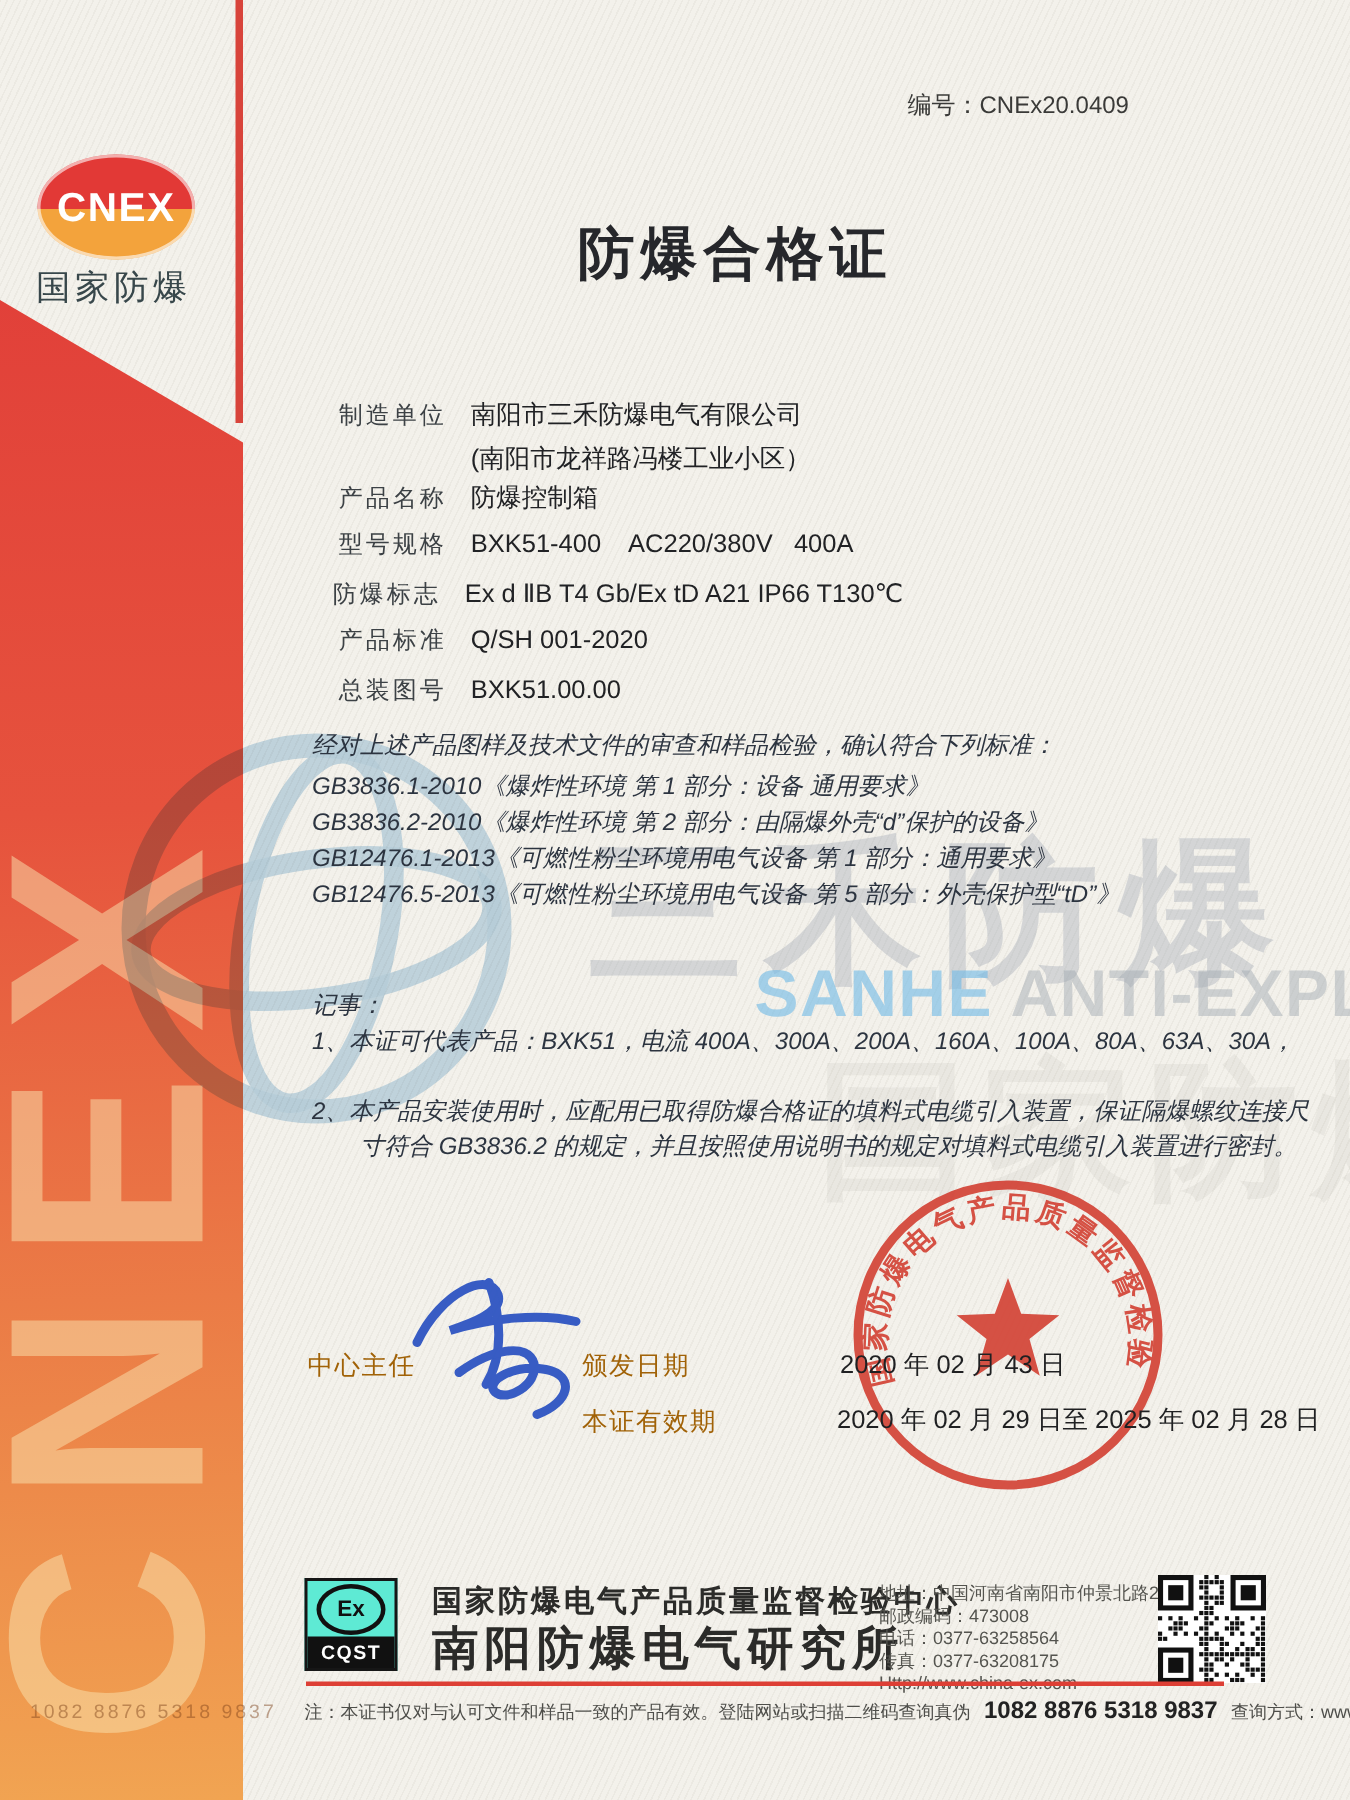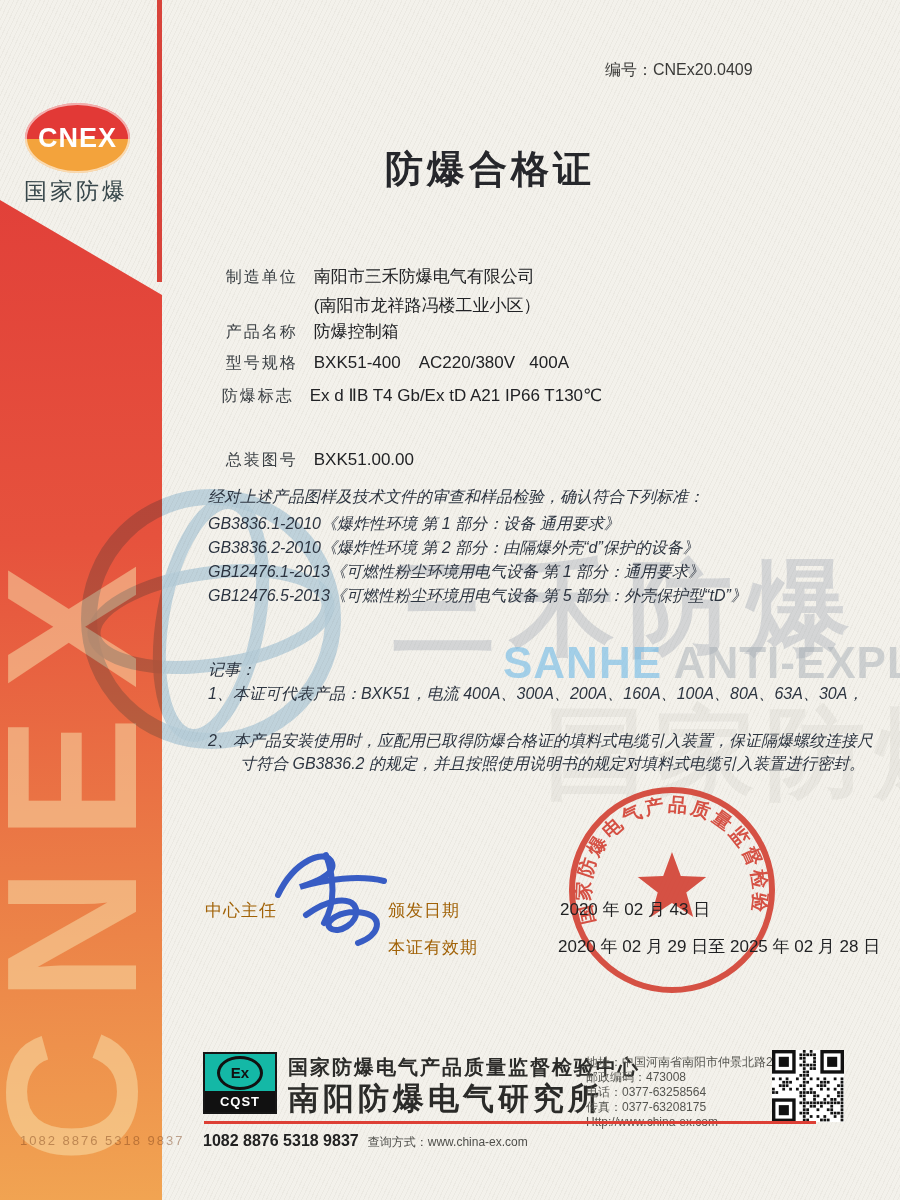--- a/index.html
+++ b/index.html
@@ -47,22 +47,22 @@
   .wm-globe{position:absolute;left:75px;top:483px;z-index:2;mix-blend-mode:multiply;opacity:.6;}
   .wm-cn{position:absolute;left:392px;top:540px;z-index:1;font-size:104px;font-weight:700;
         letter-spacing:14px;color:rgba(148,158,172,0.33);white-space:nowrap;}
   .wm-en{position:absolute;left:503px;top:638px;z-index:1;font-size:44px;font-weight:800;
         white-space:nowrap;letter-spacing:1px;}
   .wm-en .b{color:rgba(110,185,230,0.6);}
   .wm-en .g{color:rgba(158,166,176,0.45);font-weight:700;}
   .wm-faint{position:absolute;left:545px;top:688px;z-index:1;font-size:100px;font-weight:700;
         letter-spacing:10px;color:rgba(150,148,138,0.10);white-space:nowrap;}
   
-  .exlogo{position:absolute;left:203px;top:1052px;width:74px;height:62px;z-index:5;
-        border:2px solid #161616;background:#14b8a6;box-sizing:border-box;}
+  .exlogo{position:absolute;left:203px;top:1052px;width:62px;height:62px;z-index:5;
+        border:2px solid #161616;background:#5eead4;box-sizing:border-box;}
   .exlogo .top{height:37px;display:flex;align-items:center;justify-content:center;}
   .exlogo .oval{width:40px;height:28px;border:3px solid #111;border-radius:50%;
         display:flex;align-items:center;justify-content:center;
         font-size:15px;font-weight:700;color:#111;}
   .exlogo .bot{height:21px;background:#111;color:#fff;display:flex;align-items:center;
         justify-content:center;font-size:13px;font-weight:700;letter-spacing:1px;}
   .org1{position:absolute;left:288px;top:1054px;z-index:5;font-size:20px;font-weight:600;
         letter-spacing:2px;color:#2b2b29;}
   .org2{position:absolute;left:288px;top:1078px;z-index:5;font-size:31px;font-weight:600;
         letter-spacing:4px;color:#2b2b29;}
@@ -112,20 +112,23 @@
     <span class="lab">制造单位</span><span class="val">南阳市三禾防爆电气有限公司</span>
   </div>
   <div class="frow" style="left:208px;top:302px">
     <span class="lab">产品名称</span><span class="val">防爆控制箱</span>
   </div>
   <div class="frow" style="left:208px;top:335px">
     <span class="lab">型号规格</span><span class="val">BXK51-400    AC220/380V   400A</span>
   </div>
   <div class="frow" style="left:204px;top:367px">
     <span class="lab">防爆标志</span><span class="val">Ex d ⅡB T4 Gb/Ex tD A21 IP66 T130℃</span>
+  </div>
+  <div class="frow" style="left:208px;top:399px">
+    <span class="lab">产品标准</span><span class="val">Q/SH 001-2020</span>
   </div>
   <div class="frow" style="left:208px;top:432px">
     <span class="lab">总装图号</span><span class="val">BXK51.00.00</span>
   </div>
 
   <div class="para" style="top:487px">经对上述产品图样及技术文件的审查和样品检验，确认符合下列标准：</div>
   <div class="para" style="top:514px">GB3836.1-2010《爆炸性环境 第 1 部分：设备 通用要求》</div>
   <div class="para" style="top:538px">GB3836.2-2010《爆炸性环境 第 2 部分：由隔爆外壳“d”保护的设备》</div>
   <div class="para" style="top:562px">GB12476.1-2013《可燃性粉尘环境用电气设备 第 1 部分：通用要求》</div>
   <div class="para" style="top:586px">GB12476.5-2013《可燃性粉尘环境用电气设备 第 5 部分：外壳保护型“tD”》</div>
@@ -319,17 +322,18 @@
         <rect x="30.0" y="66.7" width="2.7" height="2.7"></rect>
         <rect x="33.3" y="66.7" width="2.7" height="2.7"></rect>
         <rect x="46.7" y="66.7" width="2.7" height="2.7"></rect>
         <rect x="50.0" y="66.7" width="2.7" height="2.7"></rect>
         <rect x="53.3" y="66.7" width="2.7" height="2.7"></rect>
         <rect x="66.7" y="66.7" width="2.7" height="2.7"></rect>
       </g>
   </svg>
   <div class="redline"></div>
   <div class="footnote">
+    <span class="n">注：本证书仅对与认可文件和样品一致的产品有效。登陆网站或扫描二维码查询真伪</span>
     <span class="c">1082 8876 5318 9837</span>
     <span class="n">查询方式：www.china-ex.com</span>
   </div>
 
 </div>
 
 </body></html>

